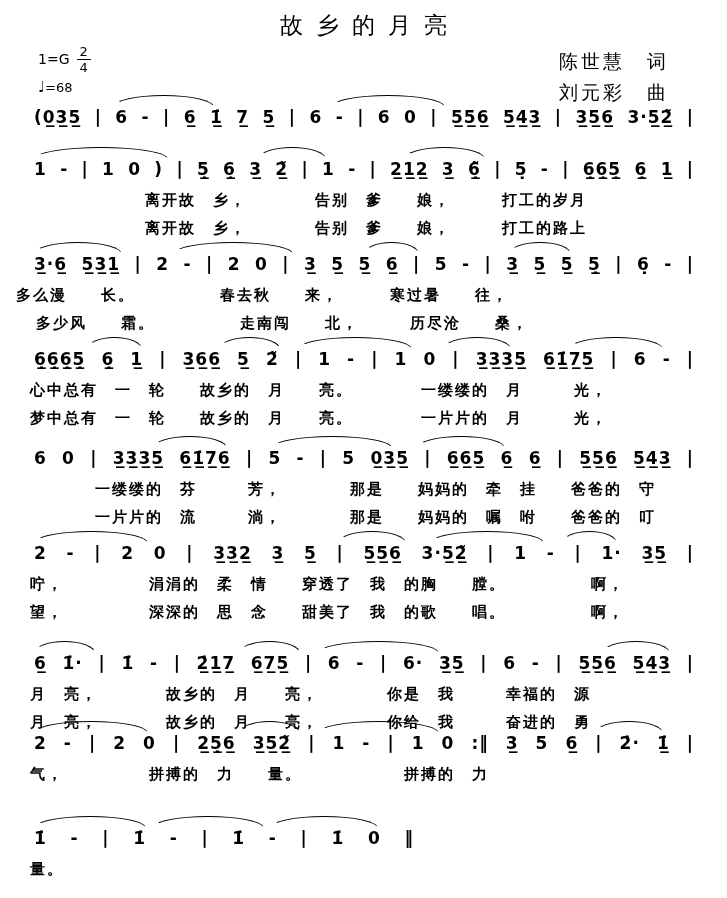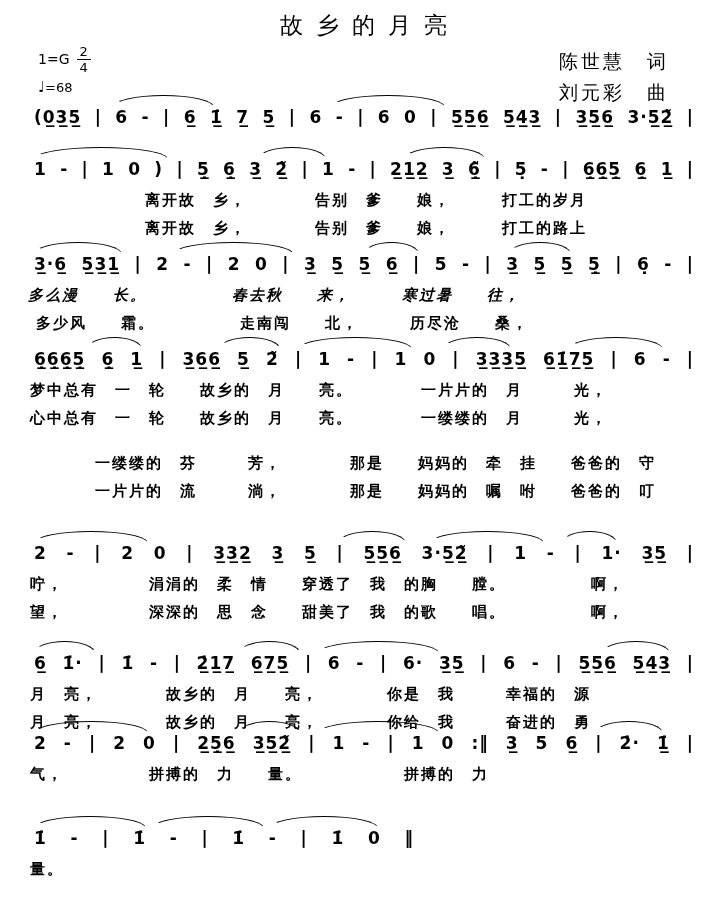--- a/index.html
+++ b/index.html
@@ -88,36 +88,42 @@
         <div class="lyric" style="margin-left: 145px;">离开故　乡，　　　　告别　爹　　娘，　　　打工的路上</div>
       </div>
       <div class="system" style="top: 251px;">
         <div class="notes-wrap" style="width: 660px;">
           <div class="notes">3̲·6̲ 5̲3̲1̲ | 2 - | 2 0 | 3̲ 5̲ 5̲ 6̲ | 5 - | 3̲ 5̲ 5̲ 5̣̲ | 6̣ - |</div>
           <div class="slur" style="left: 0%; width: 13%;"></div>
           <div class="slur" style="left: 21%; width: 18%;"></div>
           <div class="slur" style="left: 50%; width: 8%;"></div>
           <div class="slur" style="left: 72%; width: 9%;"></div>
         </div>
-        <div class="lyric" style="margin-left: 28px; font-style: italic;">多么漫　　长。　　　　　春去秋　　来，　　　寒过暑　　往，</div>
+        <div class="lyric" style="margin-left: 16px;">多么漫　　长。　　　　　春去秋　　来，　　　寒过暑　　往，</div>
         <div class="lyric" style="margin-left: 36px;">多少风　　霜。　　　　　走南闯　　北，　　　历尽沧　　桑，</div>
       </div>
       <div class="system" style="top: 346px;">
         <div class="notes-wrap" style="width: 660px;">
           <div class="notes">6̣̲6̣̲6̣̲5̣̲ 6̣̲ 1̲ | 3̲6̲6̲ 5̲ 2̃ | 1 - | 1 0 | 3̲3̲3̲5̲ 6̲1̲̇7̲5̲ | 6 - |</div>
           <div class="slur" style="left: 8%; width: 8%;"></div>
           <div class="slur" style="left: 28%; width: 9%;"></div>
           <div class="slur" style="left: 40%; width: 17%;"></div>
           <div class="slur" style="left: 62%; width: 10%;"></div>
           <div class="slur" style="left: 81%; width: 14%;"></div>
         </div>
+        <div class="lyric" style="margin-left: 30px;">心中总有　一　轮　　故乡的　月　　亮。　　　　一缕缕的　月　　　光，</div>
         <div class="lyric" style="margin-left: 30px;">梦中总有　一　轮　　故乡的　月　　亮。　　　　一片片的　月　　　光，</div>
-        <div class="lyric" style="margin-left: 30px;">心中总有　一　轮　　故乡的　月　　亮。　　　　一缕缕的　月　　　光，</div>
       </div>
       <div class="system" style="top: 445px;">
+        <div class="notes-wrap" style="width: 660px;">
+          <div class="notes">6 0 | 3̲3̲3̲5̲ 6̲1̲̇7̲6̲ | 5 - | 5 0̲3̲5̲ | 6̲6̲5̲ 6̲ 6̲ | 5̲5̲6̲ 5̲4̲3̲ |</div>
+          <div class="slur" style="left: 18%; width: 11%;"></div>
+          <div class="slur" style="left: 36%; width: 18%;"></div>
+          <div class="slur" style="left: 58%; width: 13%;"></div>
+        </div>
         <div class="lyric" style="margin-left: 95px;">一缕缕的　芬　　　芳，　　　　那是　　妈妈的　牵　挂　　爸爸的　守</div>
         <div class="lyric" style="margin-left: 95px;">一片片的　流　　　淌，　　　　那是　　妈妈的　嘱　咐　　爸爸的　叮</div>
       </div>
       <div class="system" style="top: 540px;">
         <div class="notes-wrap" style="width: 660px;">
           <div class="notes">2 - | 2 0 | 3̲3̲2̲ 3̲ 5̲ | 5̲5̲6̲ 3·5̲2̲̃ | 1 - | 1· 3̲5̲ |</div>
           <div class="slur" style="left: 0%; width: 17%;"></div>
           <div class="slur" style="left: 46%; width: 10%;"></div>
           <div class="slur" style="left: 60%; width: 17%;"></div>
           <div class="slur" style="left: 80%; width: 8%;"></div>

